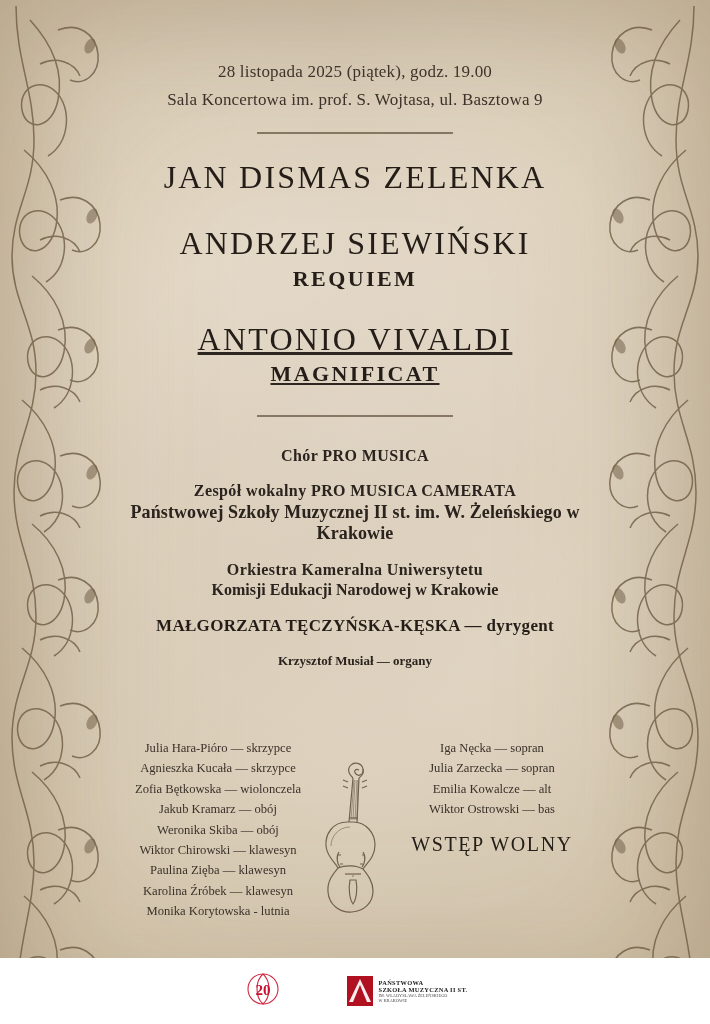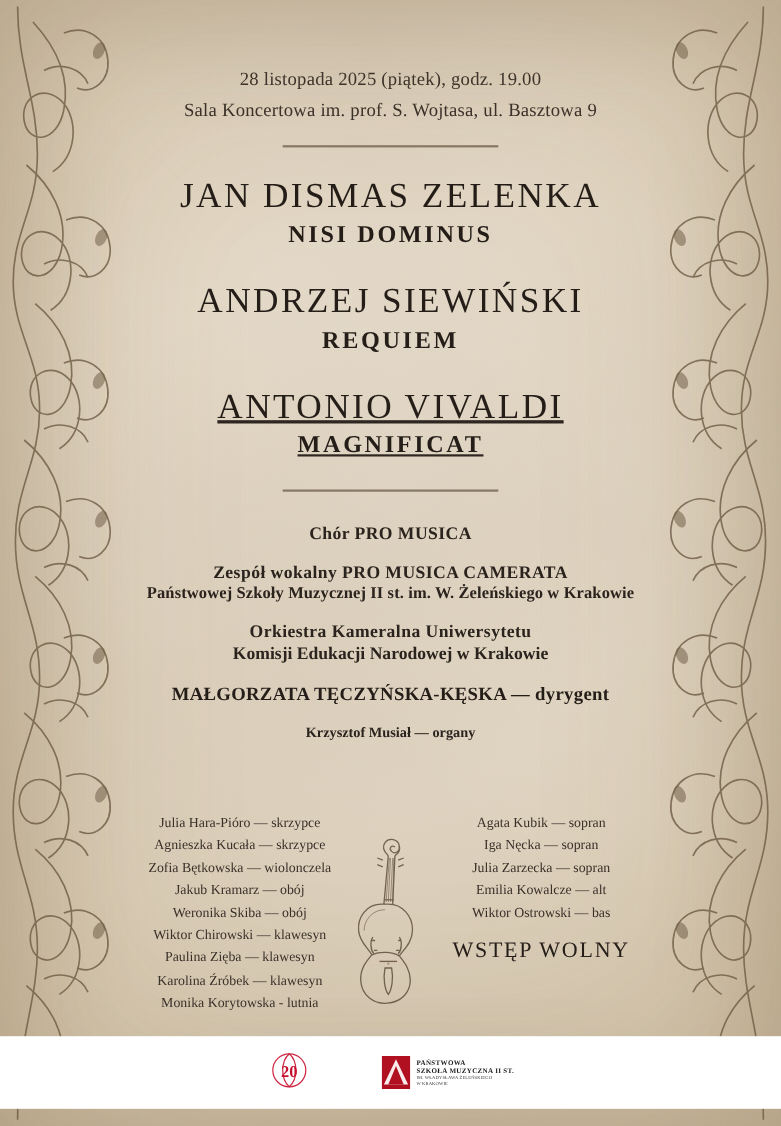--- a/index.html
+++ b/index.html
@@ -113,21 +113,21 @@
 
   .performers { margin-top: 30px; }
   .perf-block { margin-bottom: 17px; }
   .perf-main {
     font-size: 16px;
     font-weight: 700;
     letter-spacing: 0.4px;
     color: #2b231d;
   }
   .perf-sub {
-    font-size: 15px;
+    font-size: 18px;
     font-weight: 700;
     letter-spacing: 0.1px;
     color: #2b231d;
     margin-top: 2px;
   }
   .perf-line2 {
     font-size: 16px;
     font-weight: 700;
     color: #2b231d;
     margin-top: 2px;
@@ -179,21 +179,21 @@
     width: 96px;
     height: 160px;
     opacity: 0.82;
     pointer-events: none;
   }
 
   
   .footer {
     position: absolute;
     left: 0;
-    bottom: 16px;
+    bottom: 0;
     width: 710px;
     height: 66px;
     background: #ffffff;
     display: flex;
     align-items: center;
     justify-content: center;
     gap: 64px;
   }
   .logo-20 {
     width: 40px;
@@ -345,21 +345,20 @@
 
     <div class="date-line">28 listopada 2025 (piątek), godz. 19.00</div>
     <div class="venue-line">Sala Koncertowa im. prof. S. Wojtasa, ul. Basztowa 9</div>
 
     <div class="rule"></div>
 
     <div class="program">
 
       <div class="work w1">
         <div class="composer">JAN DISMAS ZELENKA</div>
-        <div class="title">NISI DOMINUS</div>
       </div>
 
       <div class="work w2">
         <div class="composer">ANDRZEJ SIEWIŃSKI</div>
         <div class="title">REQUIEM</div>
       </div>
 
       <div class="work w3">
         <div class="composer">ANTONIO VIVALDI</div>
         <div class="title">MAGNIFICAT</div>
@@ -437,21 +436,20 @@
         <div>Zofia Bętkowska — wiolonczela</div>
         <div>Jakub Kramarz — obój</div>
         <div>Weronika Skiba — obój</div>
         <div>Wiktor Chirowski — klawesyn</div>
         <div>Paulina Zięba — klawesyn</div>
         <div>Karolina Źróbek — klawesyn</div>
         <div>Monika Korytowska - lutnia</div>
       </div>
 
       <div class="roster right-col">
-        <div>Agata Kubik — sopran</div>
         <div>Iga Nęcka — sopran</div>
         <div>Julia Zarzecka — sopran</div>
         <div>Emilia Kowalcze — alt</div>
         <div>Wiktor Ostrowski — bas</div>
         <div class="admission">WSTĘP WOLNY</div>
       </div>
 
     </div>
 
   </div>

